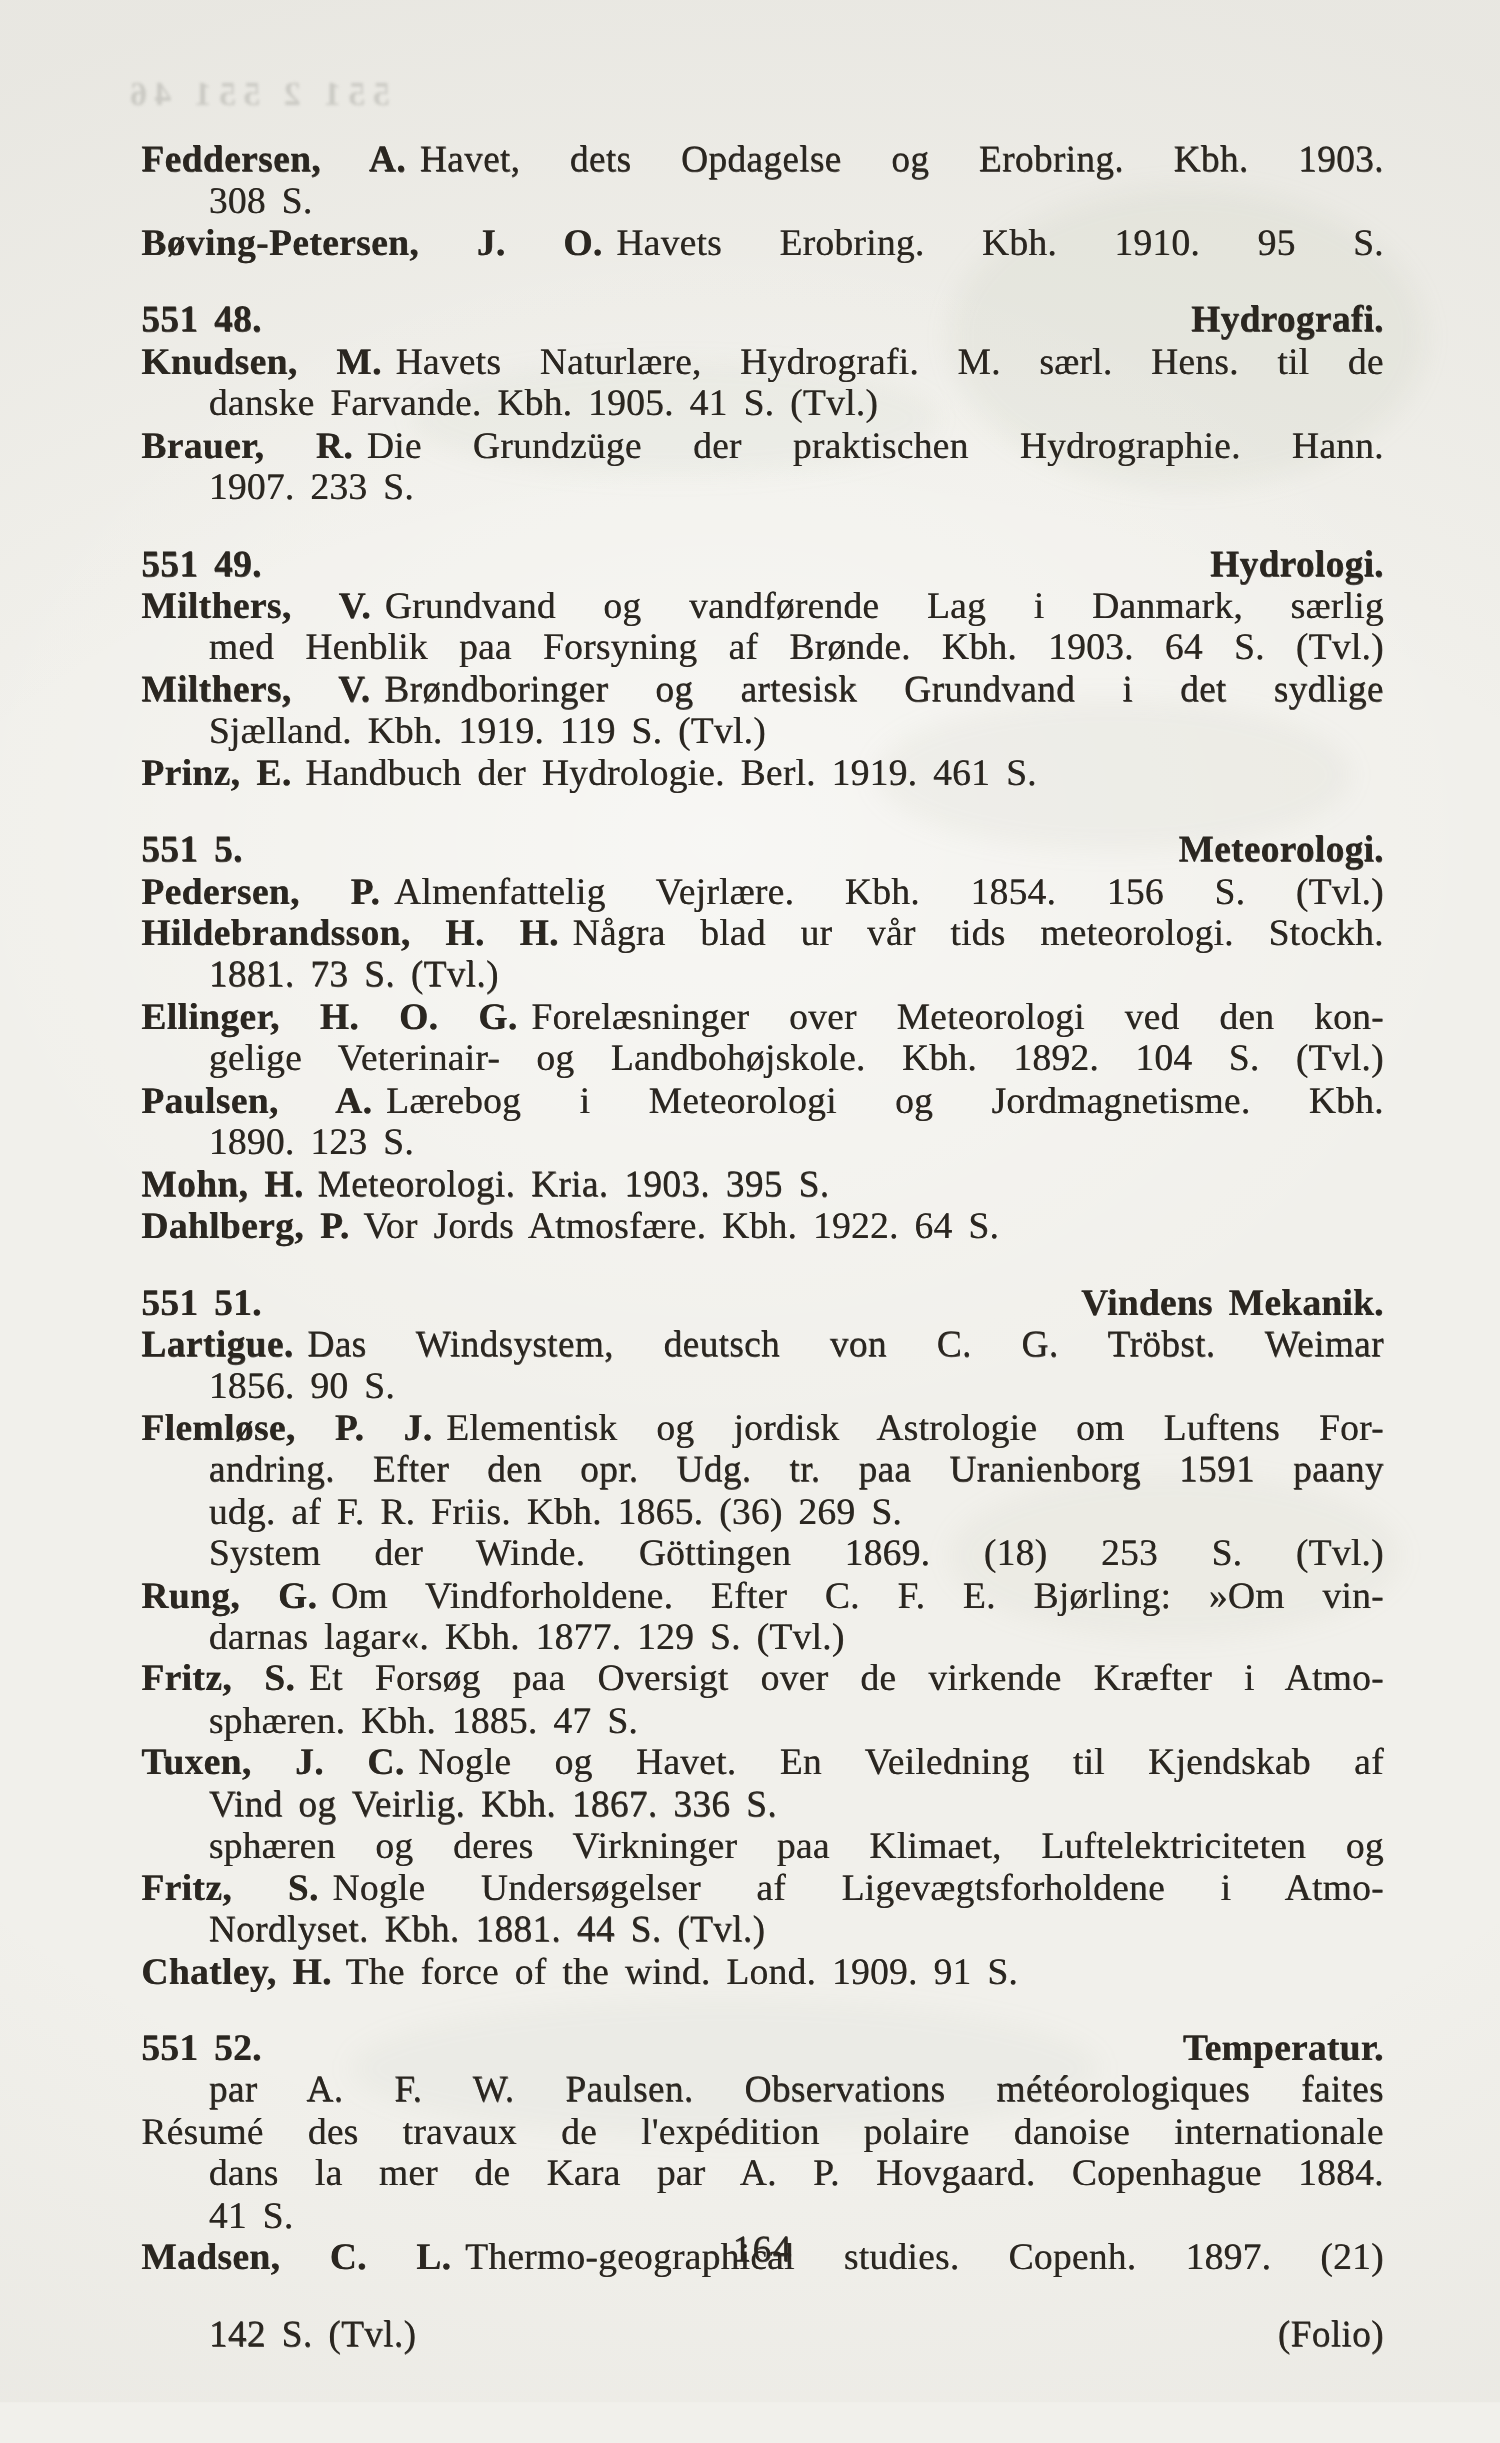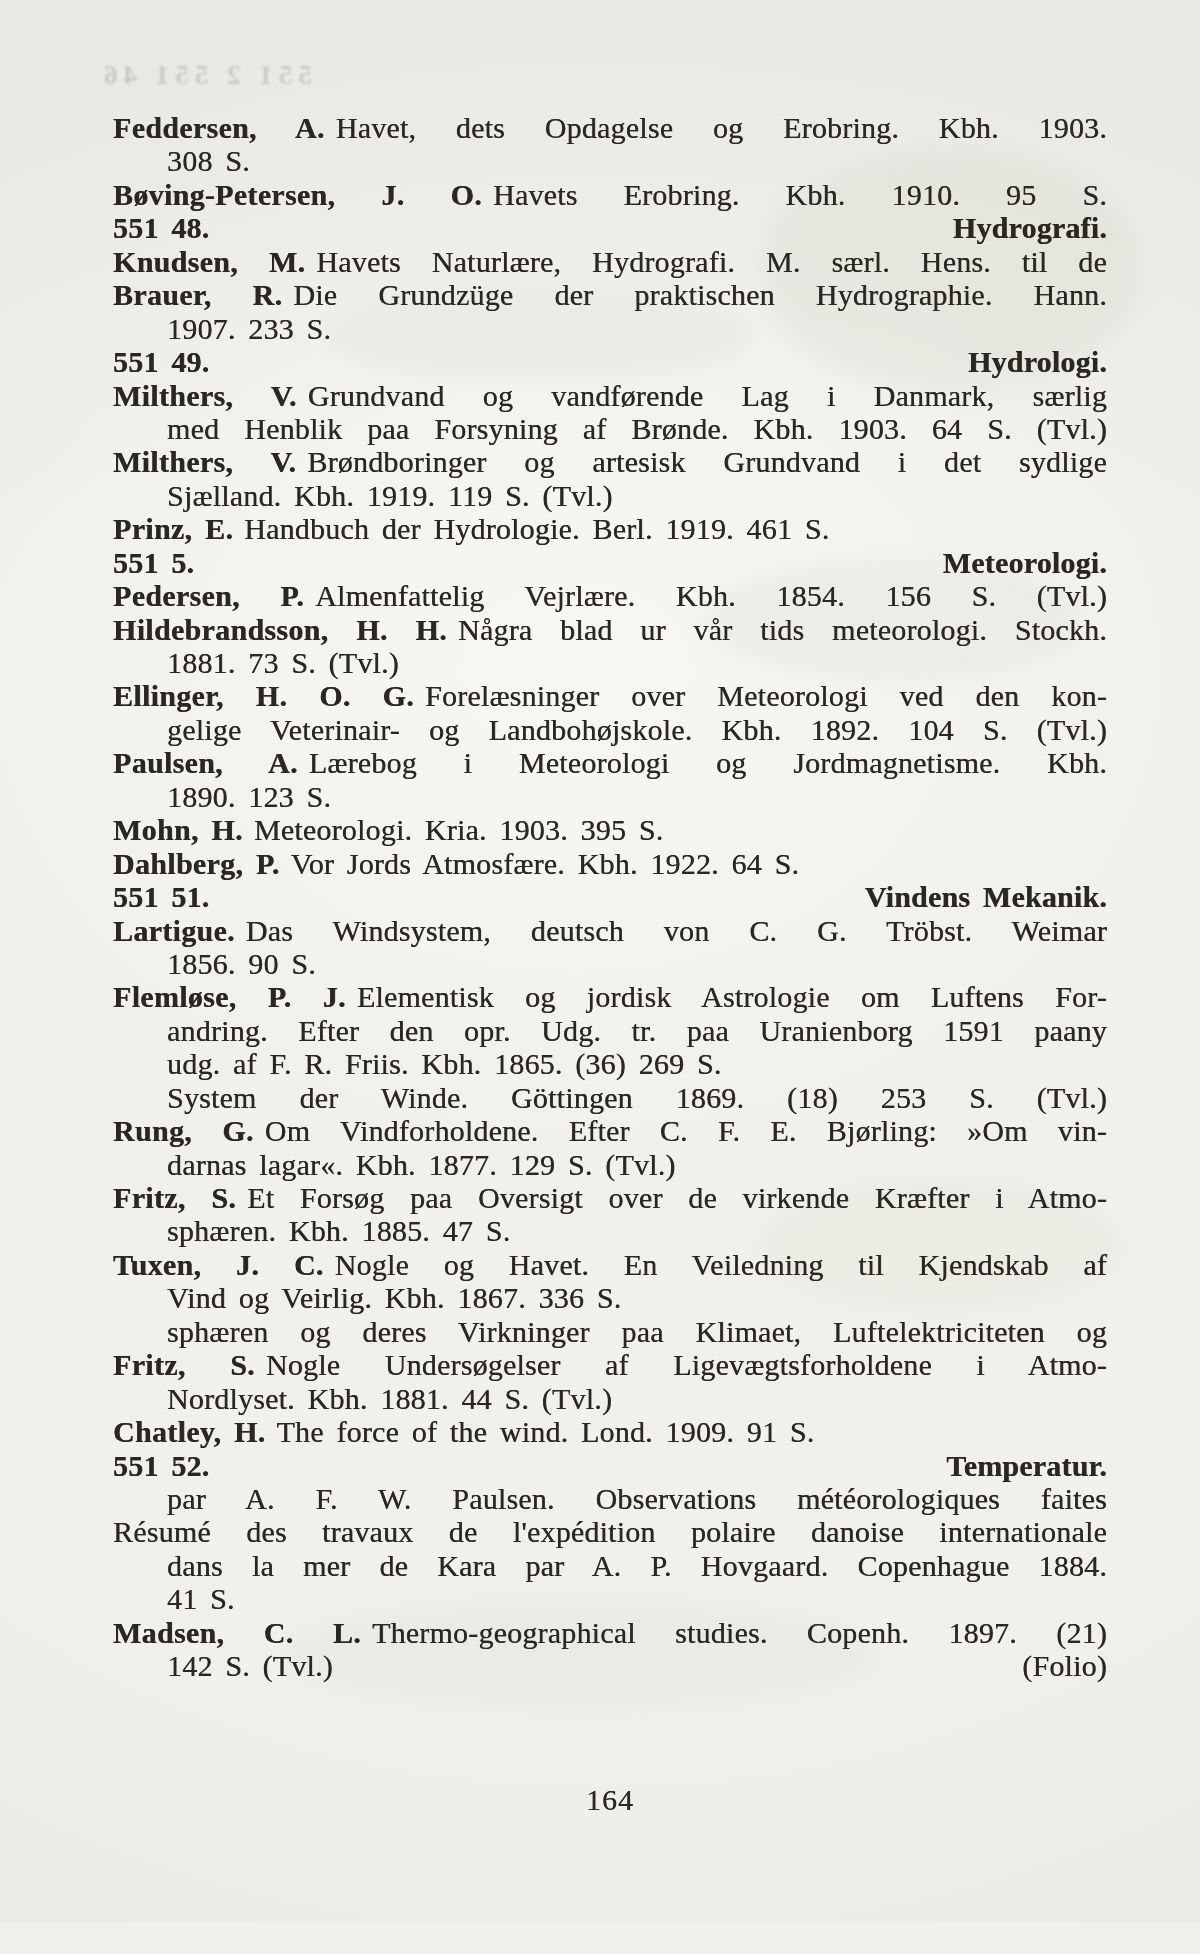--- a/index.html
+++ b/index.html
@@ -55,20 +55,21 @@
     text-align: justify;
     text-align-last: justify;
     text-justify: inter-word;
   }
   .line.cont { padding-left: 54px; }
   .line .nm { font-weight: 700; margin-right: 11px; letter-spacing: 0.3px; }
   .line.section, .line.split {
     display: flex;
     justify-content: space-between;
     white-space: nowrap;
+    margin-top: 28px;
   }
   .line.section { font-weight: 700; }
   .line.split { padding-left: 54px; text-align: right; }
   .pagenum {
     position: absolute;
     left: 113px;
     top: 1783px;
     width: 994px;
     text-align: center;
     font-size: 30px;
@@ -90,20 +91,21 @@
 
   <div class="textblock">
       <div class="line entry just"><span class="nm">Feddersen, A.</span><span>Havet, dets Opdagelse og Erobring. Kbh. 1903.</span></div>
       <div class="line cont"><span>308 S.</span></div>
       <div class="line entry just"><span class="nm">Bøving-Petersen, J. O.</span><span>Havets Erobring. Kbh. 1910. 95 S.</span></div>
       <div class="line section">
         <span>551 48.</span>
         <span>Hydrografi.</span>
       </div>
       <div class="line entry just"><span class="nm">Knudsen, M.</span><span>Havets Naturlære, Hydrografi. M. særl. Hens. til de</span></div>
+      <div class="line cont"><span>danske Farvande. Kbh. 1905. 41 S. (Tvl.)</span></div>
       <div class="line entry just"><span class="nm">Brauer, R.</span><span>Die Grundzüge der praktischen Hydrographie. Hann.</span></div>
       <div class="line cont"><span>1907. 233 S.</span></div>
       <div class="line section">
         <span>551 49.</span>
         <span>Hydrologi.</span>
       </div>
       <div class="line entry just"><span class="nm">Milthers, V.</span><span>Grundvand og vandførende Lag i Danmark, særlig</span></div>
       <div class="line cont just"><span>med Henblik paa Forsyning af Brønde. Kbh. 1903. 64 S. (Tvl.)</span></div>
       <div class="line entry just"><span class="nm">Milthers, V.</span><span>Brøndboringer og artesisk Grundvand i det sydlige</span></div>
       <div class="line cont"><span>Sjælland. Kbh. 1919. 119 S. (Tvl.)</span></div>

